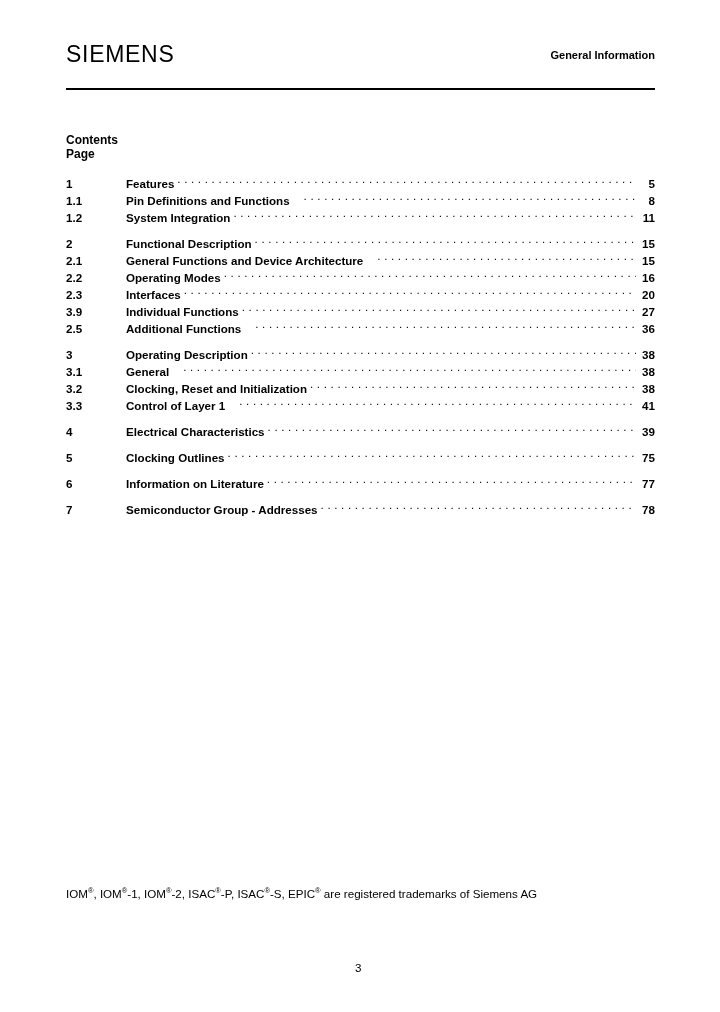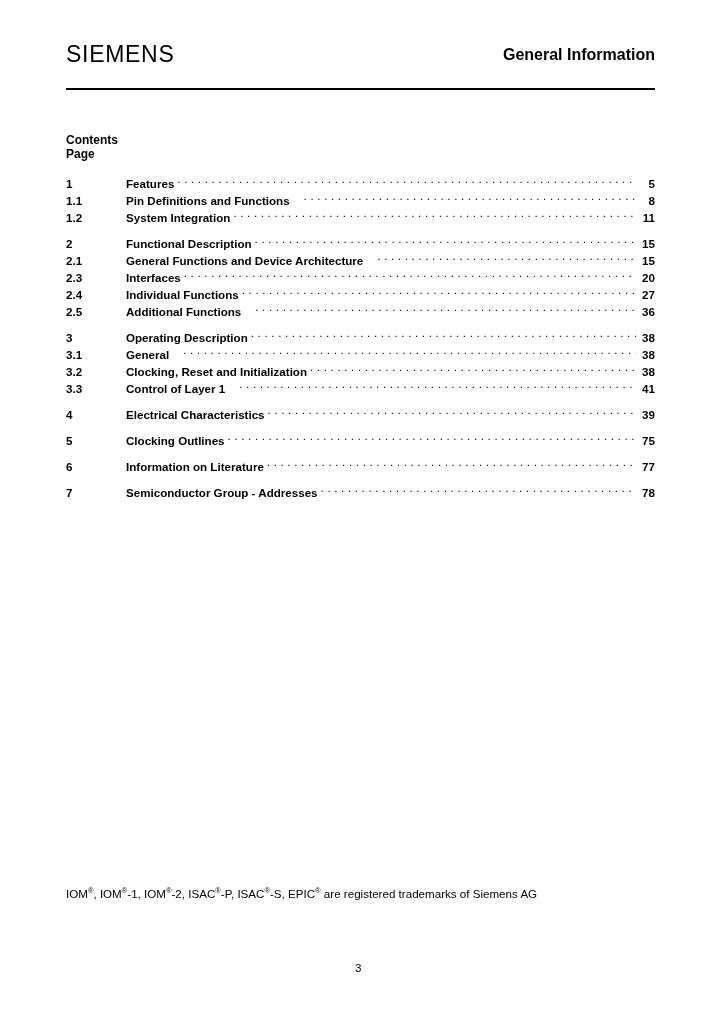--- a/index.html
+++ b/index.html
@@ -37,21 +37,21 @@
     justify-content: space-between;
   }
   .brand {
     font-size: 23px;
     font-weight: normal;
     letter-spacing: 0.7px;
     line-height: 24px;
     white-space: nowrap;
   }
   .header-title {
-    font-size: 16px;
+    font-size: 11px;
     font-weight: bold;
     line-height: 22px;
     white-space: nowrap;
     padding-top: 2px;
   }
   .header-rule {
     position: absolute;
     left: 66px;
     top: 88px;
     width: 589px;
@@ -211,27 +211,33 @@
             <span class="toc-dots"></span>
             <span class="toc-page">15</span>
           </div>
           <div class="toc-row level-2">
             <span class="toc-num">2.1</span>
             <span class="toc-title pad-gap">General Functions and Device Architecture</span>
             <span class="toc-dots"></span>
             <span class="toc-page">15</span>
           </div>
           <div class="toc-row level-2">
+            <span class="toc-num">2.2</span>
+            <span class="toc-title">Operating Modes</span>
+            <span class="toc-dots"></span>
+            <span class="toc-page">16</span>
+          </div>
+          <div class="toc-row level-2">
             <span class="toc-num">2.3</span>
             <span class="toc-title">Interfaces</span>
             <span class="toc-dots"></span>
             <span class="toc-page">20</span>
           </div>
           <div class="toc-row level-2">
-            <span class="toc-num">2.4</span>
+            <span class="toc-num">3.9</span>
             <span class="toc-title">Individual Functions</span>
             <span class="toc-dots"></span>
             <span class="toc-page">27</span>
           </div>
           <div class="toc-row level-2">
             <span class="toc-num">2.5</span>
             <span class="toc-title pad-gap">Additional Functions</span>
             <span class="toc-dots"></span>
             <span class="toc-page">36</span>
           </div>

